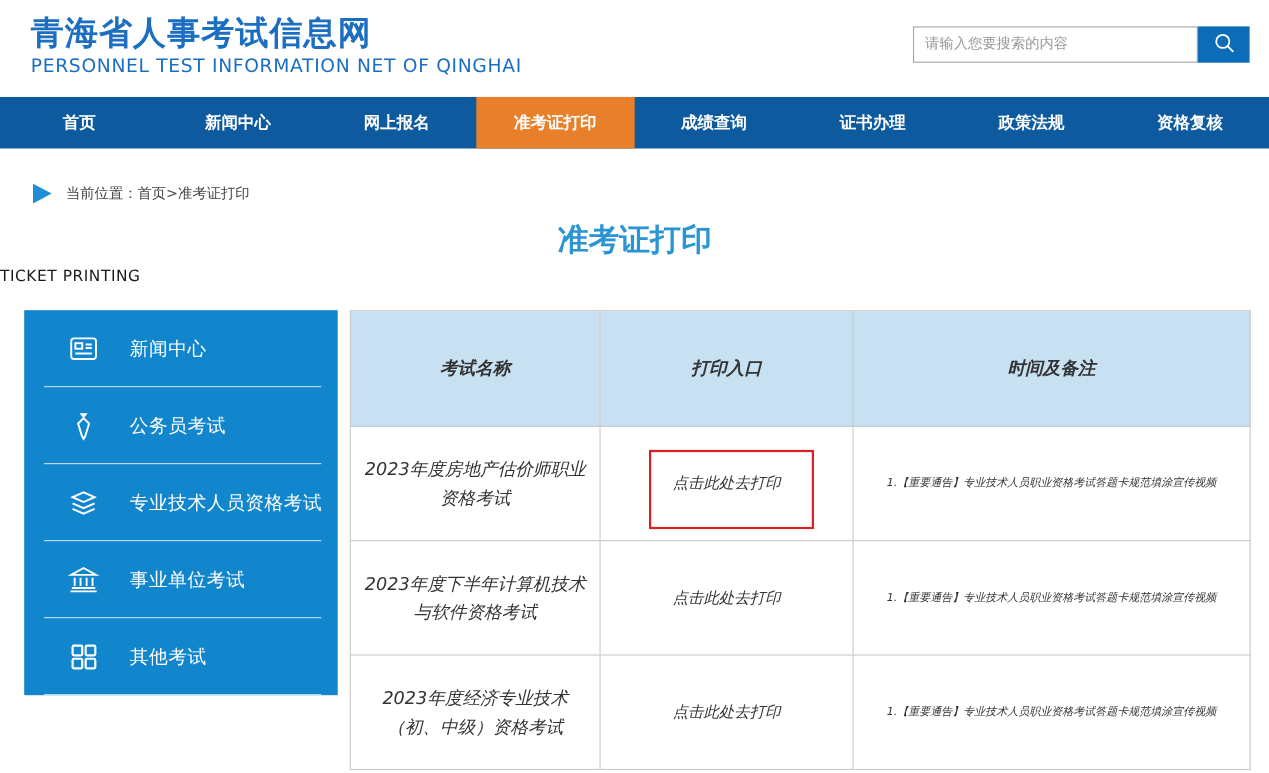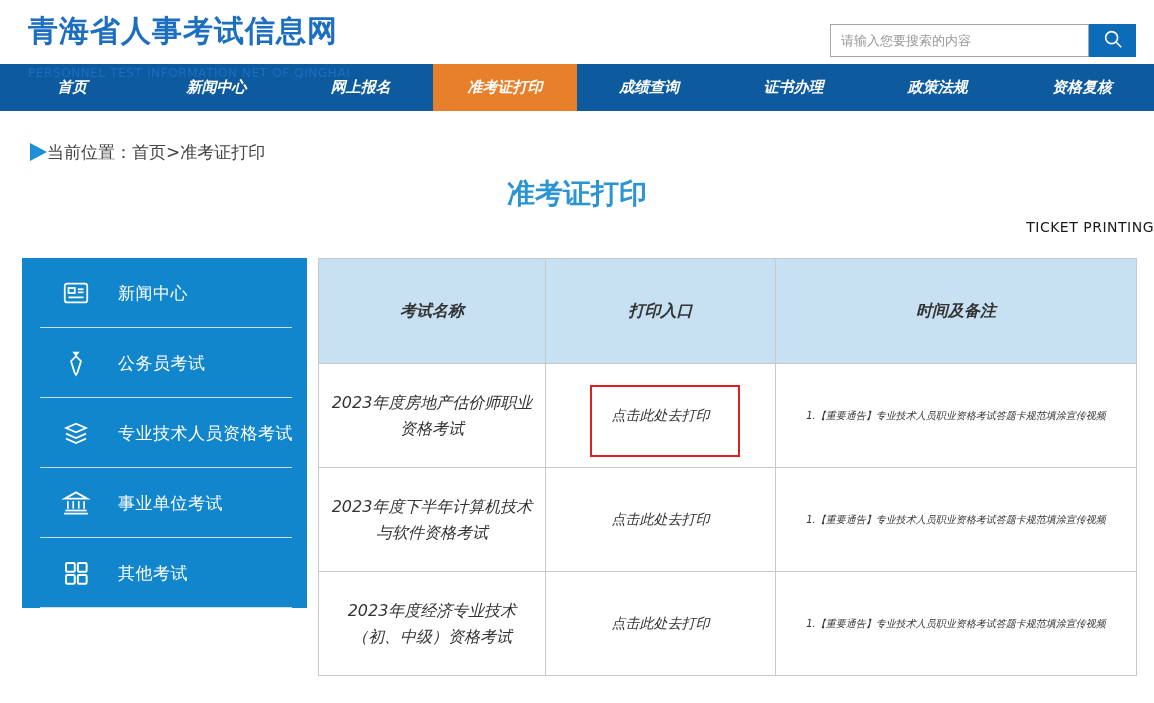--- a/index.html
+++ b/index.html
@@ -1,47 +1,47 @@
 <!DOCTYPE html>
 <html><head>
 <meta charset="utf-8">
 <style>
   * { margin:0; padding:0; box-sizing:border-box; }
   html,body { width:1154px; height:703px; background:#fff; overflow:hidden;
               font-family:"DejaVu Sans","Liberation Sans",sans-serif; }
 
   
-  .header { position:relative; height:64px; background:#fff; }
+  .header { position:relative; height:88px; background:#fff; }
   .logo { position:absolute; left:28px; top:13px; cursor:pointer; }
   .logo-title { font-size:30px; font-weight:bold; color:#1b6ec0; letter-spacing:1px; line-height:1.2; }
-  .logo-sub { font-size:12px; color:#1b6ec0; letter-spacing:0.6px; margin-top:17px; }
+  .logo-sub { font-size:17px; color:#1b6ec0; letter-spacing:0.6px; margin-top:1px; }
   .search { position:absolute; right:18px; top:24px; display:flex; align-items:center; }
   .search-input { width:259px; height:33px; border:1px solid #a6a6a6; font-size:13px;
                   padding:0 10px; color:#555; outline:none;
                   font-family:"DejaVu Sans","Liberation Sans",sans-serif;margin-left:36px; }
   .search-input::placeholder { color:#999; }
   .search-btn { width:47px; height:33px; background:#0d6cb8; border:none; cursor:pointer;
                 display:flex; align-items:center; justify-content:center; }
 
   
-  .nav { display:flex; height:47px; background:#0d5a9e;font-style:italic; }
+  .nav { display:flex; height:47px; background:#0d5a9e; }
   .nav-item { flex:1; text-align:center; line-height:47px; color:#fff; font-size:15px;
               font-weight:600; cursor:pointer; white-space:nowrap; }
   .nav-item.active { background:#e8802b; }
 
   
   .crumb { display:flex; align-items:center; margin:31px 0 0 30px; height:20px; }
   .crumb-tri { width:0; height:0; border-left:17px solid #1e8fd5;
                border-top:9px solid transparent; border-bottom:9px solid transparent; }
-  .crumb-text { font-size:17px; color:#444; }
+  .crumb-text { margin-left:13px; font-size:13px; color:#444; }
   .crumb-path { cursor:pointer; }
 
   
   .page-title { margin-top:13px; text-align:center; font-size:28px; font-weight:bold; color:#2b95d4; }
-  .page-sub   { margin-top:6px; text-align:right; font-size:14px; color:#1a1a1a; letter-spacing:0.5px; }
+  .page-sub   { margin-top:6px; text-align:left; font-size:14px; color:#1a1a1a; letter-spacing:0.5px; }
 
   
   .main { display:flex; align-items:flex-start; margin-top:23px; }
 
   
   .sidebar { margin-left:22px; width:285px; background:#1286cc; }
   .side-item { position:relative; height:70px; display:flex; align-items:center;
                padding-left:38px; cursor:pointer; }
   .side-item::after { content:""; position:absolute; left:18px; right:15px; bottom:0;
                       height:1px; background:#d9ecf8; opacity:0.9; }

